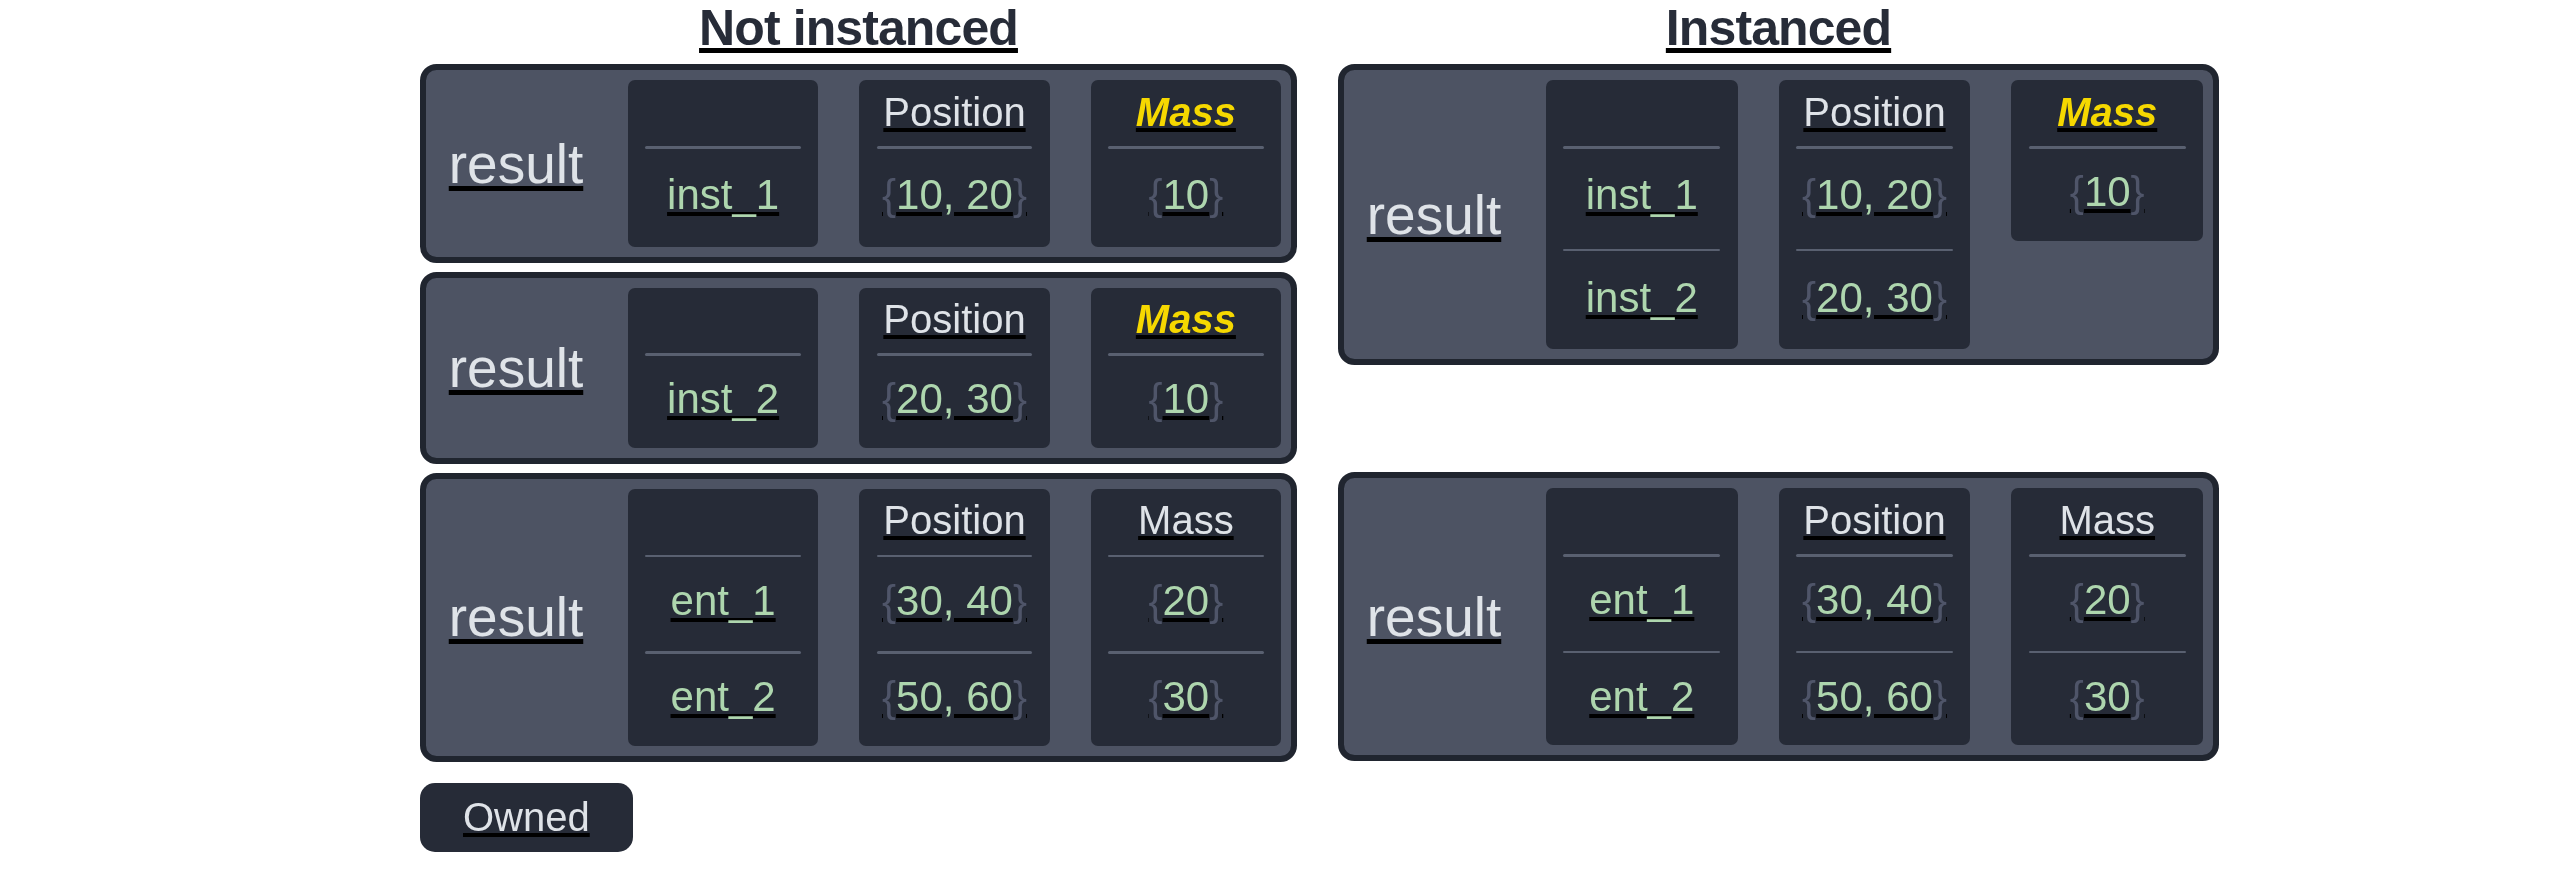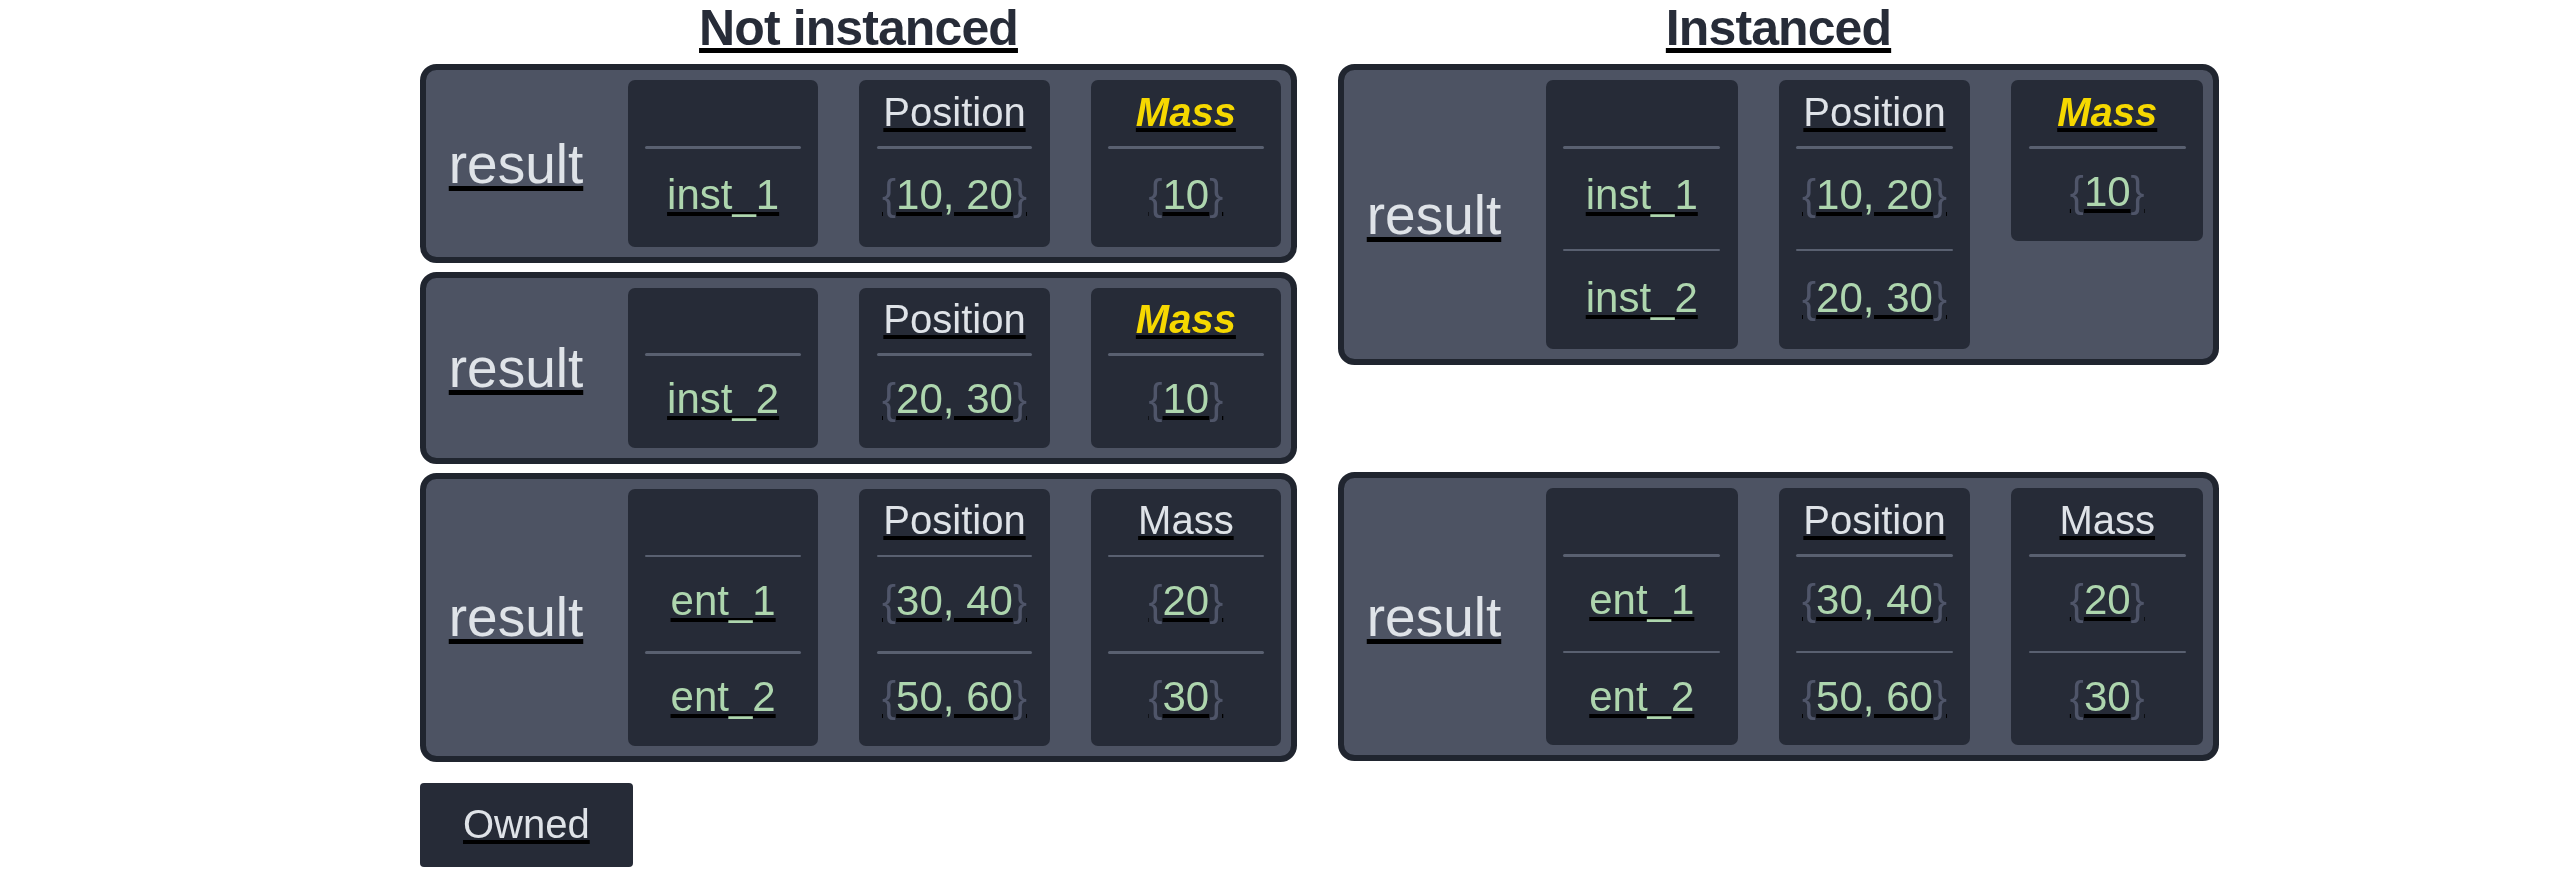--- a/index.html
+++ b/index.html
@@ -47,21 +47,21 @@
   .hdr.shared{color:var(--shared-text);font-style:italic;font-weight:bold;}
   .divider{width:82%;height:2.8px;flex:none;background:var(--divider);border-radius:1.8px;margin-top:7.3px;}
   .row{
     flex:1;display:flex;align-items:center;justify-content:center;
     font-size:42px;color:var(--value-text);min-height:0;
   }
   .cell.short .row{flex:none;height:87px;}
   .brace{color:var(--brace-text);}
   .legend{display:flex;gap:20px;}
   .chip{
-    height:84px;padding:7px 43px;border-radius:4px;background:var(--cell-fill);
+    height:69px;padding:7px 43px;border-radius:15px;background:var(--cell-fill);
     display:flex;align-items:center;justify-content:center;
     font-size:40px;color:var(--owned-text);
   }
   .chip.shared{color:var(--shared-text);font-style:italic;font-weight:bold;}
 </style>
 </head>
 <body>
 
 <div class="col col-left">
   <div class="col-title">Not instanced</div>

